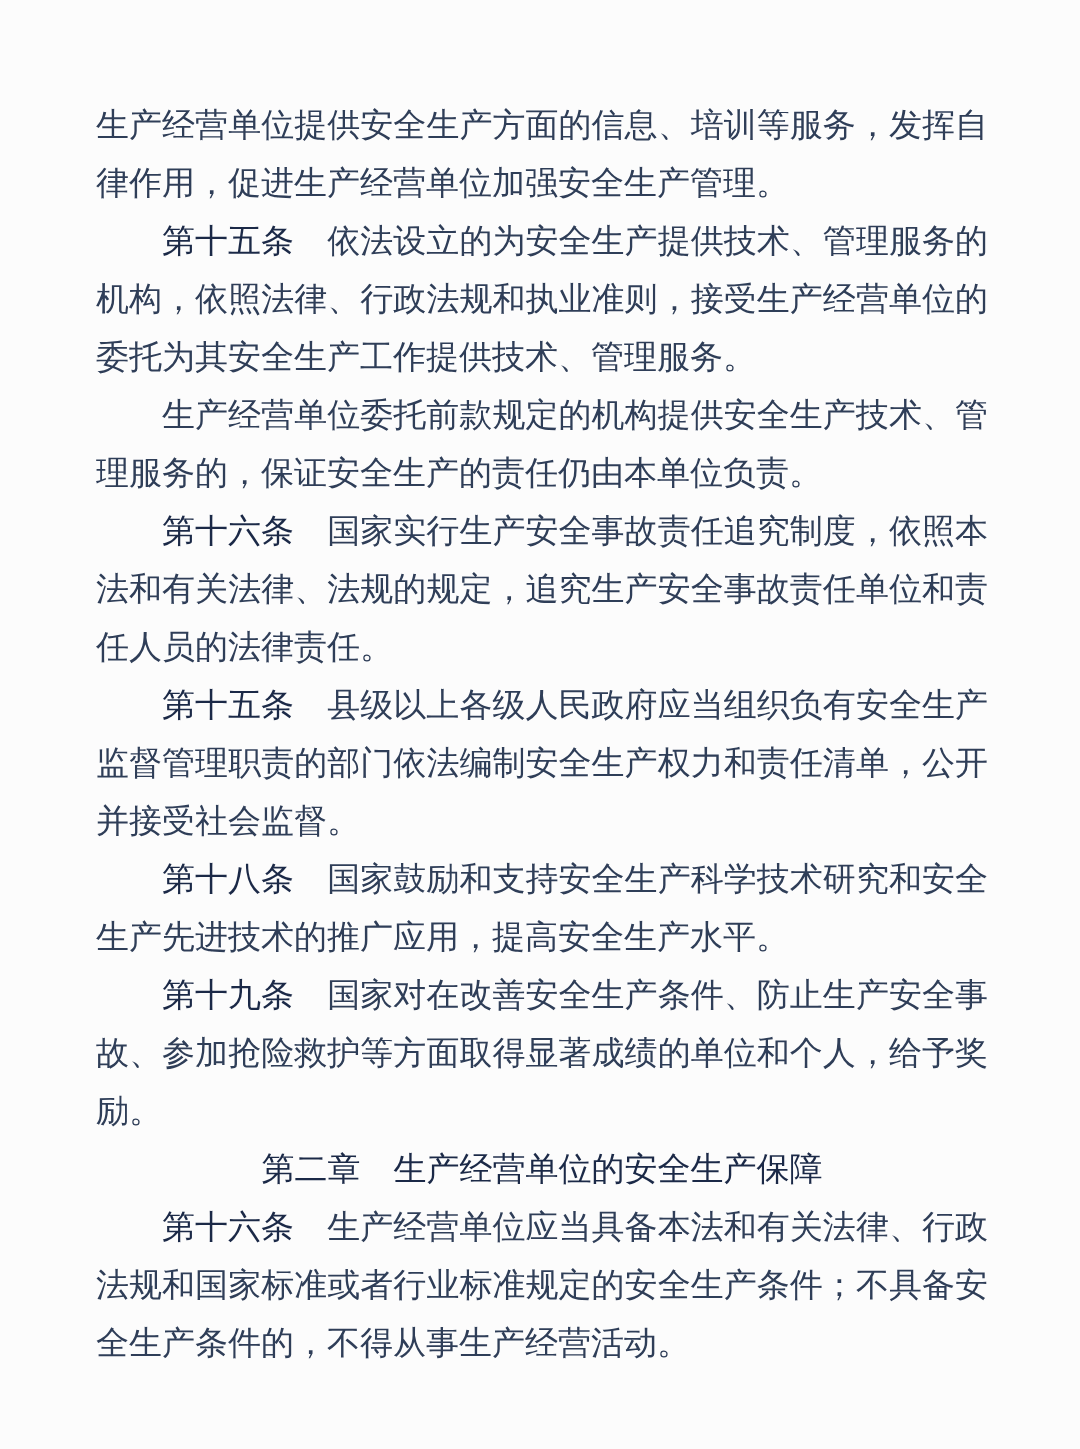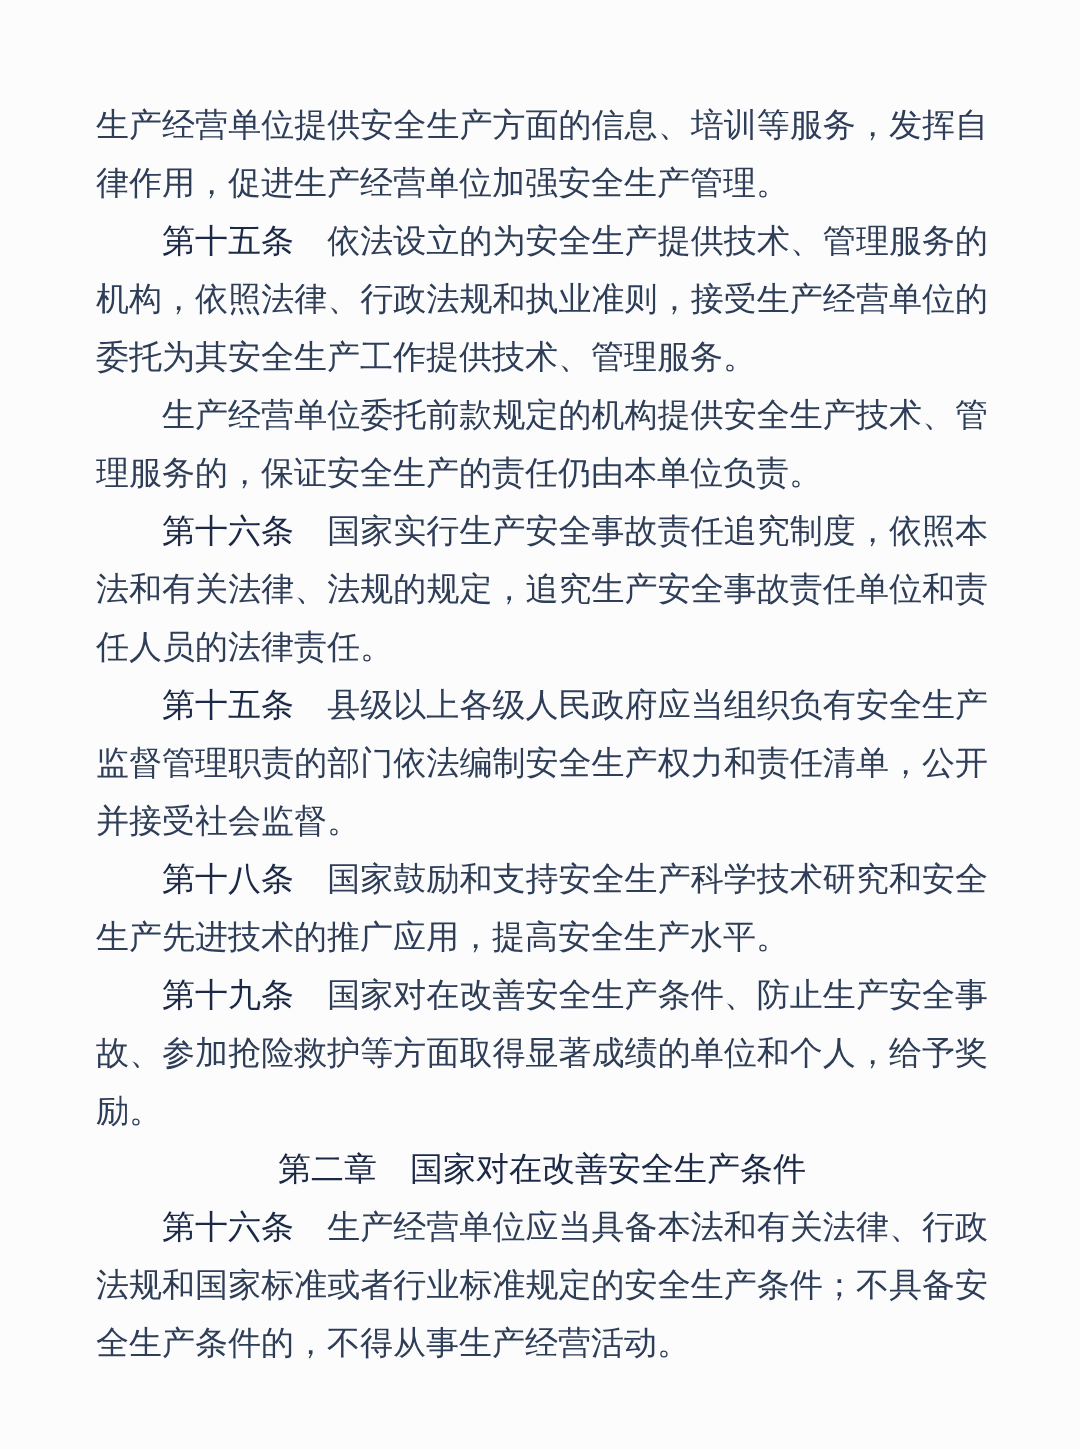--- a/index.html
+++ b/index.html
@@ -58,16 +58,16 @@
 
 <div class="page">
   <div class="content" id="doc">
       <p class=""><span class="run">生产经营单位提供安全生产方面的信息、培训等服务，发挥自律作用，促进生产经营单位加强安全生产管理。</span></p>
       <p class="indent"><span class="article-number">第十五条</span><span class="run">　依法设立的为安全生产提供技术、管理服务的机构，依照法律、行政法规和执业准则，接受生产经营单位的委托为其安全生产工作提供技术、管理服务。</span></p>
       <p class="indent"><span class="run">生产经营单位委托前款规定的机构提供安全生产技术、管理服务的，保证安全生产的责任仍由本单位负责。</span></p>
       <p class="indent"><span class="article-number">第十六条</span><span class="run">　国家实行生产安全事故责任追究制度，依照本法和有关法律、法规的规定，追究生产安全事故责任单位和责任人员的法律责任。</span></p>
       <p class="indent"><span class="article-number">第十五条</span><span class="run">　县级以上各级人民政府应当组织负有安全生产监督管理职责的部门依法编制安全生产权力和责任清单，公开并接受社会监督。</span></p>
       <p class="indent"><span class="article-number">第十八条</span><span class="run">　国家鼓励和支持安全生产科学技术研究和安全生产先进技术的推广应用，提高安全生产水平。</span></p>
       <p class="indent"><span class="article-number">第十九条</span><span class="run">　国家对在改善安全生产条件、防止生产安全事故、参加抢险救护等方面取得显著成绩的单位和个人，给予奖励。</span></p>
-      <p class="chapter-heading"><span class="article-number">第二章　国家对在改善安全生产条件</span></p>
+      <p class="chapter-heading"><span class="article-number">第二章　生产经营单位的安全生产保障</span></p>
       <p class="indent"><span class="article-number">第十六条</span><span class="run">　生产经营单位应当具备本法和有关法律、行政法规和国家标准或者行业标准规定的安全生产条件；不具备安全生产条件的，不得从事生产经营活动。</span></p>
     </div>
 </div>
 
 </body></html>

